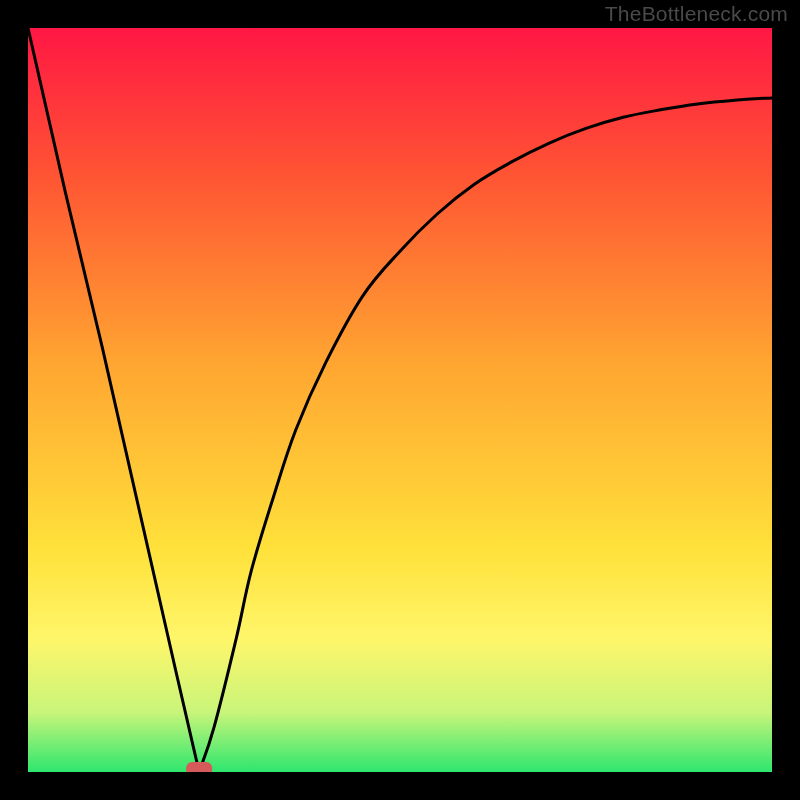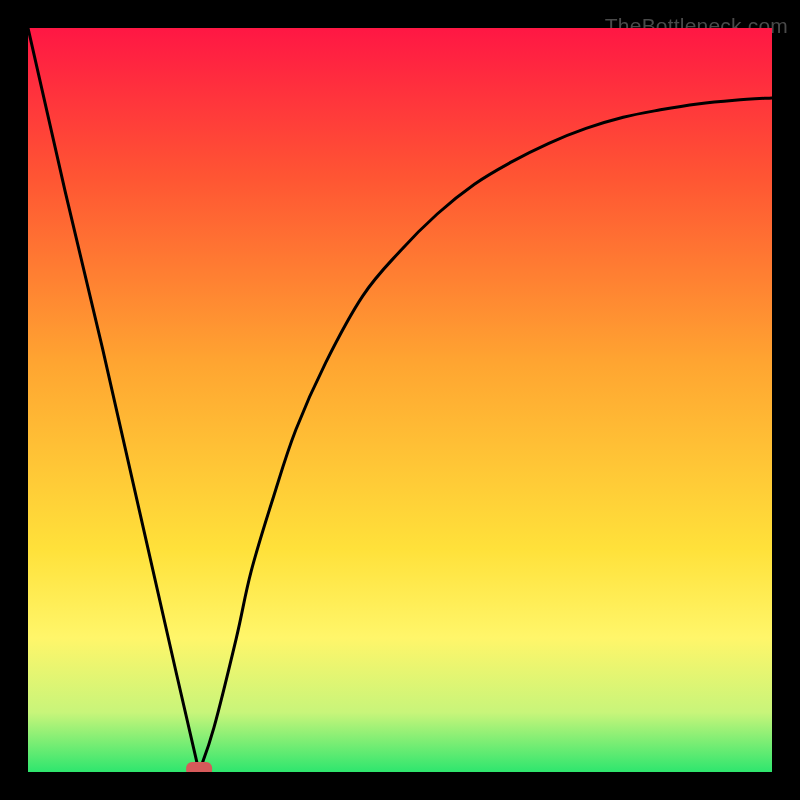--- a/index.html
+++ b/index.html
@@ -12,21 +12,21 @@
     font-family: Arial, Helvetica, sans-serif;
   }
   .frame {
     width: 800px;
     height: 800px;
     position: relative;
     background: #000;
   }
   .watermark {
     position: absolute;
-    top: 14px;
+    top: 2px;
     right: 12px;
     color: #4a4a4a;
     font-size: 21px;
     font-weight: 500;
     letter-spacing: 0.2px;
   }
   .plot-area {
     position: absolute;
     left: 28px;
     top: 28px;

